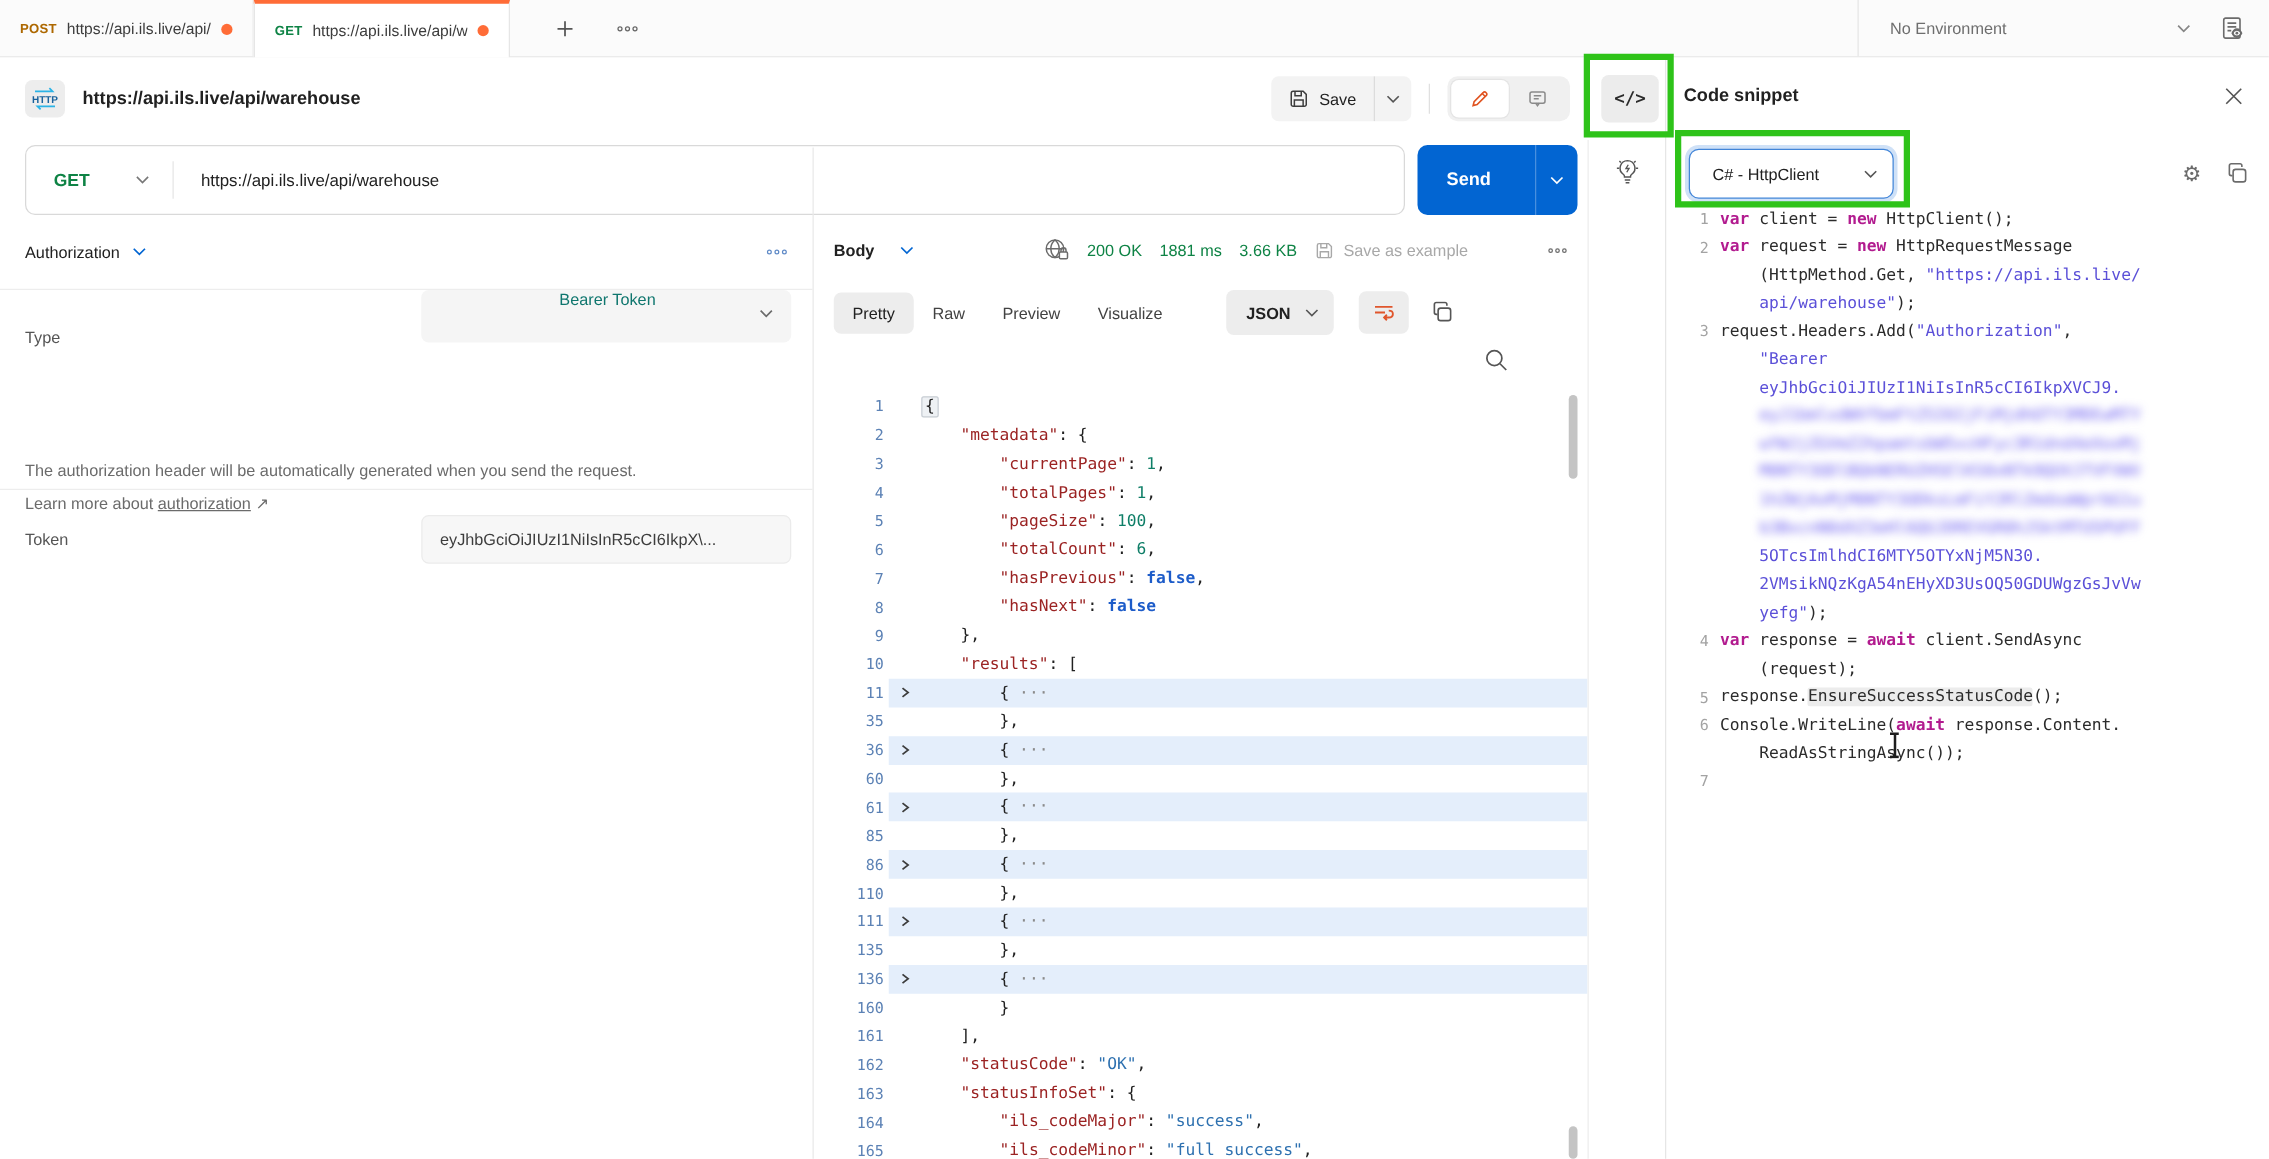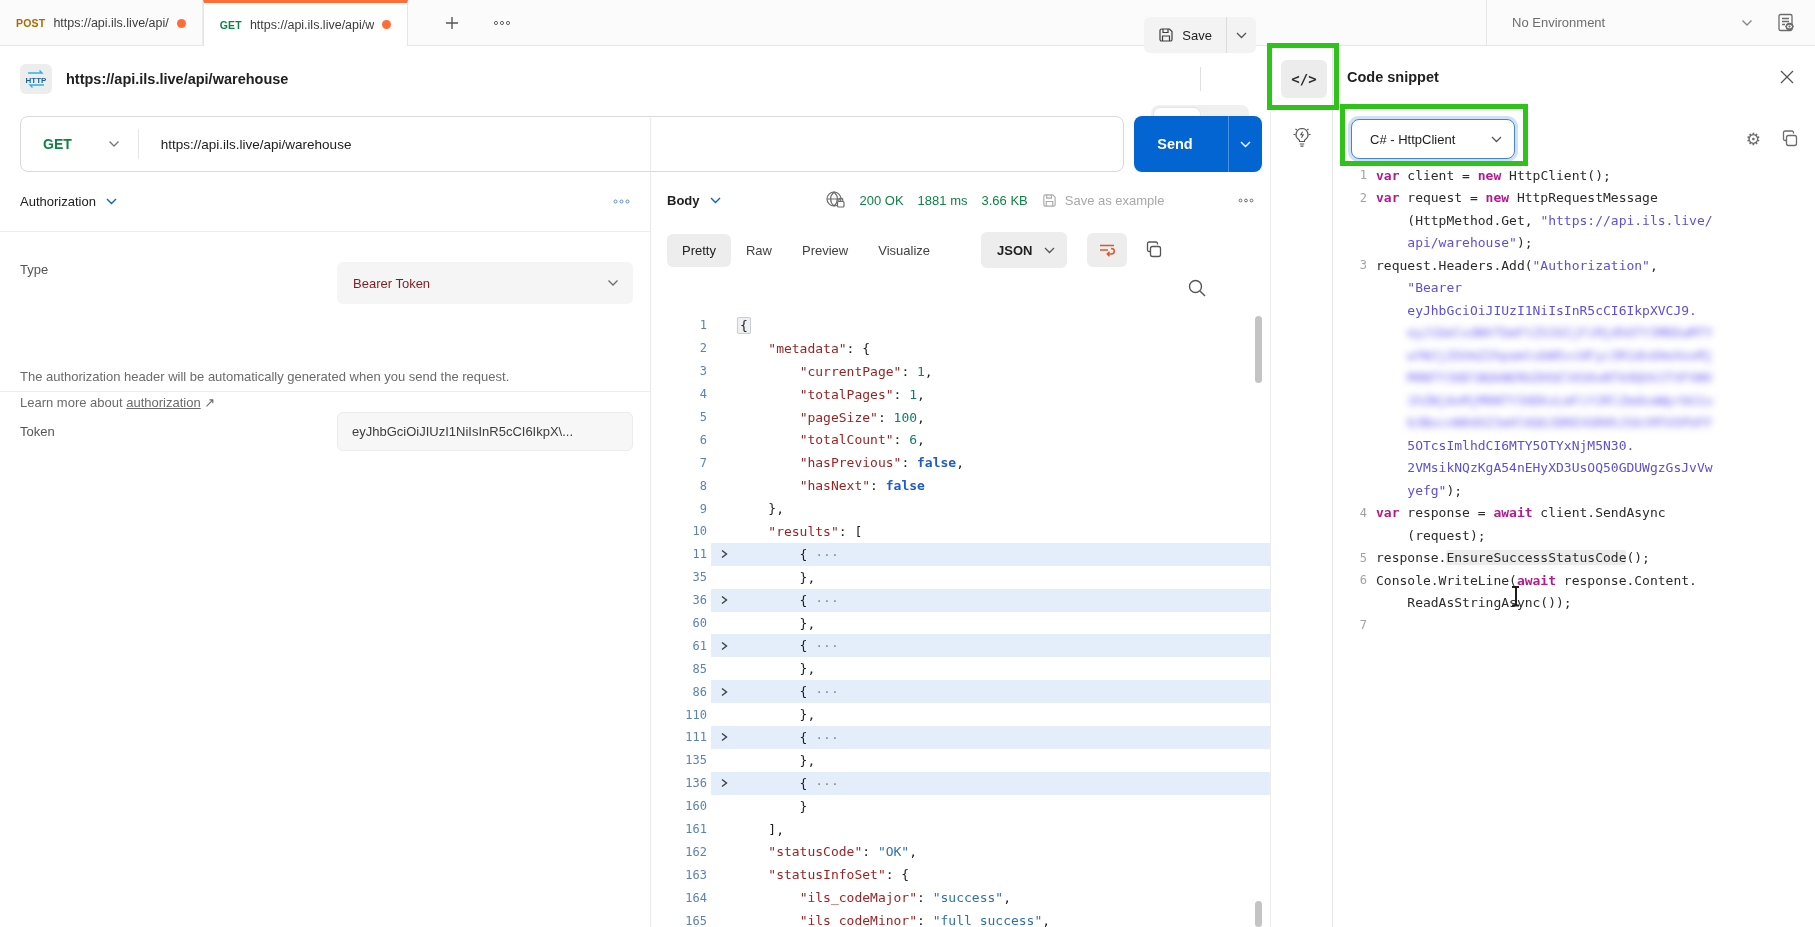--- a/index.html
+++ b/index.html
@@ -26,21 +26,21 @@
   .env-label { font-size:13px; color:#6e6e6e; }
   .env-chev { margin-left:auto; color:#888; }
   .env-icon { margin-left:22px; color:#6b6b6b; }
 
   
   .reqheader { position:absolute; left:0; top:46px; width:1270px; height:66px; background:#fff;
     display:flex; align-items:center; padding:0 14px 0 20px; }
   .httpbadge { width:32px; height:30px; background:#ededed; border-radius:6px;
     display:flex; align-items:center; justify-content:center; flex:0 0 auto; }
   .req-title { font-size:14.5px; font-weight:700; margin-left:14px; color:#212121; }
-  .hdr-right { margin-left:auto; display:flex; align-items:center; gap:14px;flex-direction:column; }
+  .hdr-right { margin-left:auto; display:flex; align-items:center; gap:14px; }
   .save-split { display:flex; align-items:stretch; height:36px; background:#f3f3f3; border-radius:6px; overflow:hidden; }
   .save-main { display:flex; align-items:center; gap:8px; padding:0 14px; font-size:13px; color:#212121; }
   .save-chev { width:30px; display:flex; align-items:center; justify-content:center;
     border-left:1px solid #dcdcdc; color:#555; }
   .hdr-div { width:1px; height:24px; background:#e0e0e0; }
   .seg { display:flex; background:#f0f0f0; border-radius:8px; padding:3px; }
   .seg .cell { width:46px; height:30px; display:flex; align-items:center; justify-content:center; border-radius:6px; }
   .seg .cell.on { background:#fff; box-shadow:0 0 0 1px #e4e4e4; }
 
   
@@ -69,36 +69,36 @@
 
   
   .leftcol { position:absolute; left:0; top:172px; width:650px; height:755px; }
   .auth-row { position:absolute; left:0; top:0; width:650px; height:60px; border-bottom:1px solid #ededed;
     display:flex; align-items:center; padding:0 20px; }
   .auth-label { font-size:13px; color:#212121; display:flex; align-items:center; gap:10px; }
   .auth-label .chev { color:#0265d2; }
   .auth-more { margin-left:auto; color:#5f8ac7; font-size:14px; letter-spacing:2px; font-weight:700; }
   .type-row { position:absolute; left:0; top:60px; width:650px; height:126px; }
   .type-label { position:absolute; left:20px; top:30px; font-size:13px; color:#555; }
-  .ghost-select { position:absolute; left:337px; top:30px; width:296px; height:42px; background:#f5f5f5;
-    border-radius:6px; display:flex; align-items:center; padding:0 14px 0 16px; font-size:13px; color:#7f1d1d; }
+  .ghost-select { position:absolute; left:337px; top:0; width:296px; height:42px; background:#f5f5f5;
+    border-radius:6px; display:flex; align-items:center; padding:0 14px 0 16px; font-size:13px; color:#0f766e;flex-direction:column; }
   .ghost-select .chev { margin-left:auto; color:#6b6b6b; }
   .auth-desc { position:absolute; left:20px; top:132px; width:520px; font-size:13px; color:#6b6b6b; line-height:26px; }
   .auth-desc a { color:#6b6b6b; text-decoration:underline; }
   .auth-div2 { position:absolute; left:0; top:219px; width:650px; height:1px; background:#ededed; }
   .token-label { position:absolute; left:20px; top:252px; font-size:13px; color:#555; }
   .token-field { position:absolute; left:337px; top:240px; width:296px; height:39px; background:#f7f7f7;
     border:1px solid #ebebeb; border-radius:6px; display:flex; align-items:center; padding:0 14px;
     font-size:13px; color:#3d3d3d; }
   .token-field span { white-space:nowrap; overflow:hidden; text-overflow:clip; }
 
   
   .respcol { position:absolute; left:650px; top:118px; width:620px; height:809px; border-left:1px solid #e9e9e9; }
   .resp-header { position:absolute; left:0; top:62px; right:0; height:40px; display:flex; align-items:center; padding:0 16px; }
-  .body-sel { display:flex; align-items:center; gap:10px; font-size:13px; font-weight:600; color:#212121; }
+  .body-sel { display:flex; align-items:center; gap:20px; font-size:13px; font-weight:600; color:#212121; }
   .body-sel .chev { color:#0265d2; }
   .resp-stats { display:flex; align-items:center; gap:14px; margin-left:104px; }
   .stat { font-size:13px; color:#0e8345; }
   .save-example { display:flex; align-items:flex-start; gap:8px; margin-left:14px; color:#a8a8a8; font-size:13px; }
   .resp-more { margin-left:auto; color:#6b6b6b; font-size:13px; letter-spacing:1.5px; }
   .resp-tabs { position:absolute; left:16px; top:112px; right:12px; height:40px; display:flex; align-items:center; }
   .vtab { font-size:13px; color:#424242; padding:9px 15px; border-radius:6px; }
   .vtab.on { background:#ededed; color:#212121; }
   .fmt-sel { margin-left:36px; background:#ededed; border-radius:6px; height:36px; display:flex;
     align-items:center; gap:12px; padding:0 12px 0 16px; font-size:13px; font-weight:600; color:#212121; }

